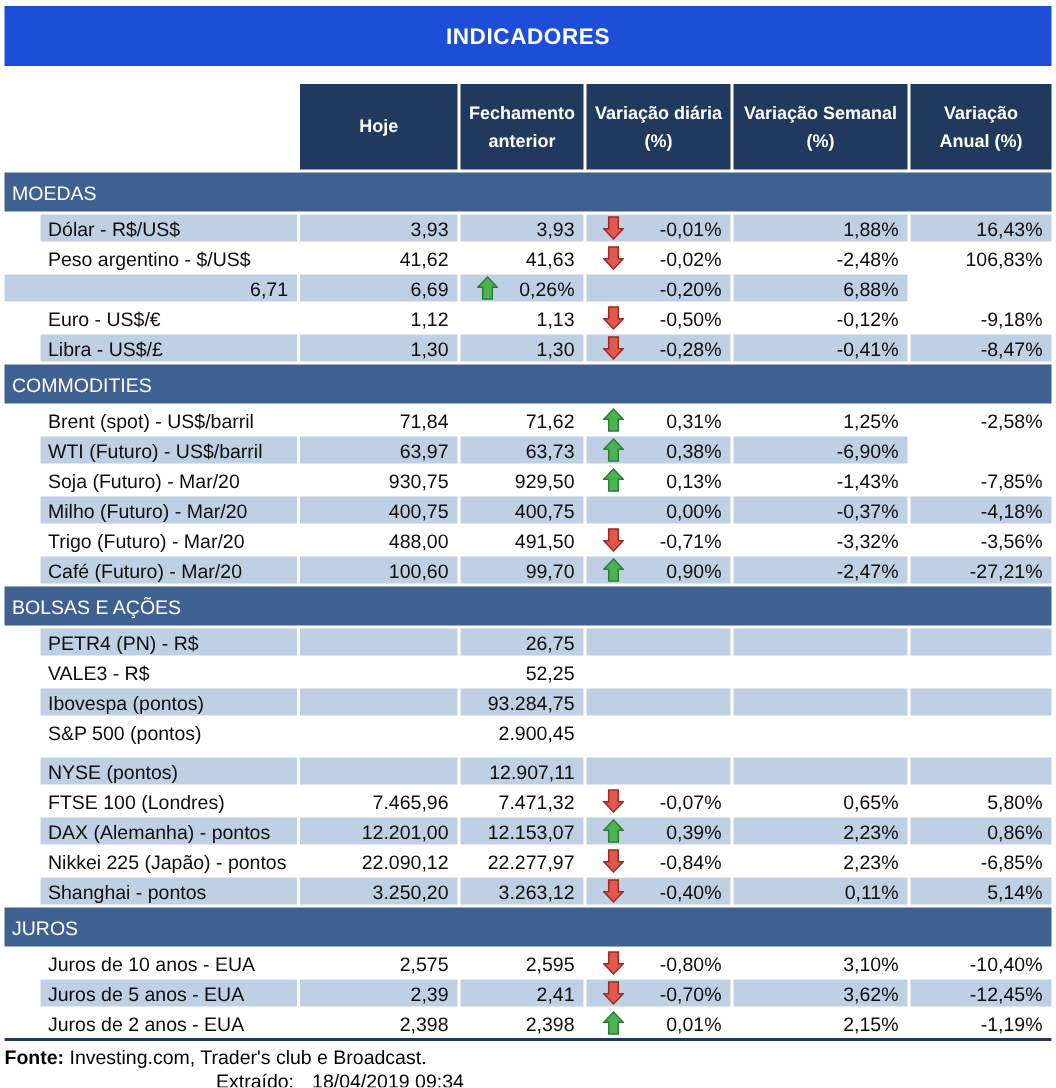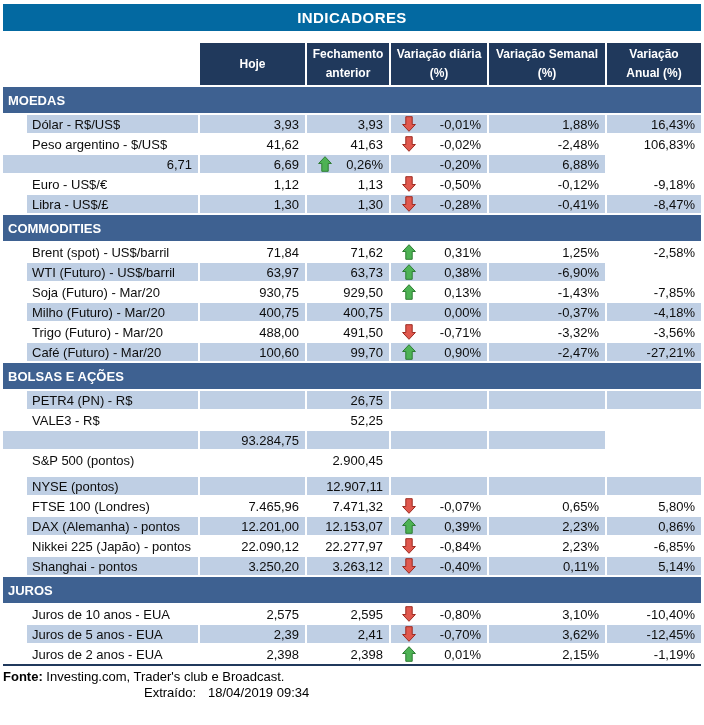--- a/index.html
+++ b/index.html
@@ -12,57 +12,57 @@
     position: relative;
     width: 704px;
     height: 725px;
     background: #ffffff;
     box-sizing: border-box;
     padding: 4px 3px 0 3px;
     overflow: hidden;
   }
   
   .title-bar {
-    height: 27px;
-    background: #0369a1;
+    height: 40px;
+    background: #1d4ed8;
     color: #ffffff;
     font-weight: bold;
     font-size: 15px;
     letter-spacing: 0.4px;
     display: flex;
     align-items: center;
     justify-content: center;
   }
   
   .header-row {
     display: grid;
     grid-template-columns: 195px 105px 82px 96px 116px 1fr;
     column-gap: 2px;
     margin-top: 12px;
-    height: 42px;
+    height: 57px;
   }
   .hcell {
     background: #20395C;
     color: #ffffff;
     font-weight: bold;
     font-size: 12px;
     line-height: 1.55;
     display: flex;
     align-items: center;
     justify-content: center;
     text-align: center;
     white-space: pre-line;
   }
   .hcell.corner { background: transparent; }
   
   .section-bar {
     height: 26px;
     background: #3E6191;
     color: #ffffff;
-    font-weight: bold;
+    font-weight: normal;
     font-size: 13px;
     display: flex;
     align-items: center;
     padding-left: 5px;
     margin-top: 2px;
   }
   
   .row {
     display: grid;
     grid-template-columns: 195px 105px 82px 96px 116px 1fr;
@@ -315,20 +315,21 @@
         <div class="cell num">52,25</div>
         <div class="cell diaria">
           <span class="arrow-slot"></span>
           <span class="spacer"></span>
           <span></span>
         </div>
         <div class="cell num"></div>
         <div class="cell num"></div>
       </div>
       <div class="row shaded">
+        <div class="cell label">Ibovespa (pontos)</div>
         <div class="cell num"></div>
         <div class="cell num">93.284,75</div>
         <div class="cell diaria">
           <span class="arrow-slot"></span>
           <span class="spacer"></span>
           <span></span>
         </div>
         <div class="cell num"></div>
         <div class="cell num"></div>
       </div>

